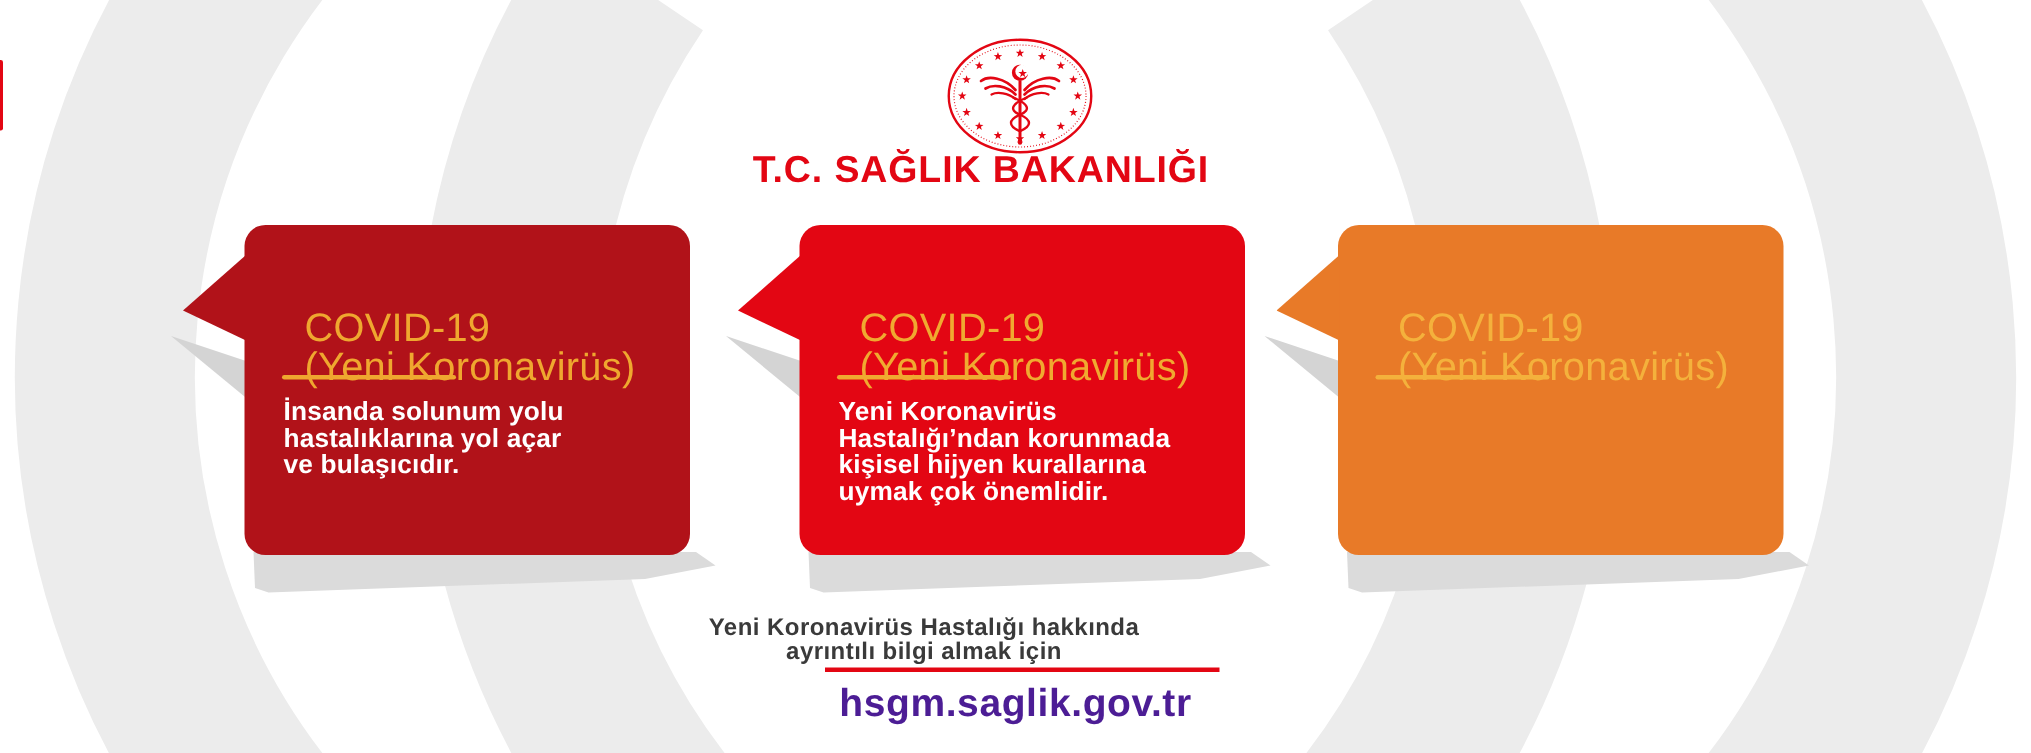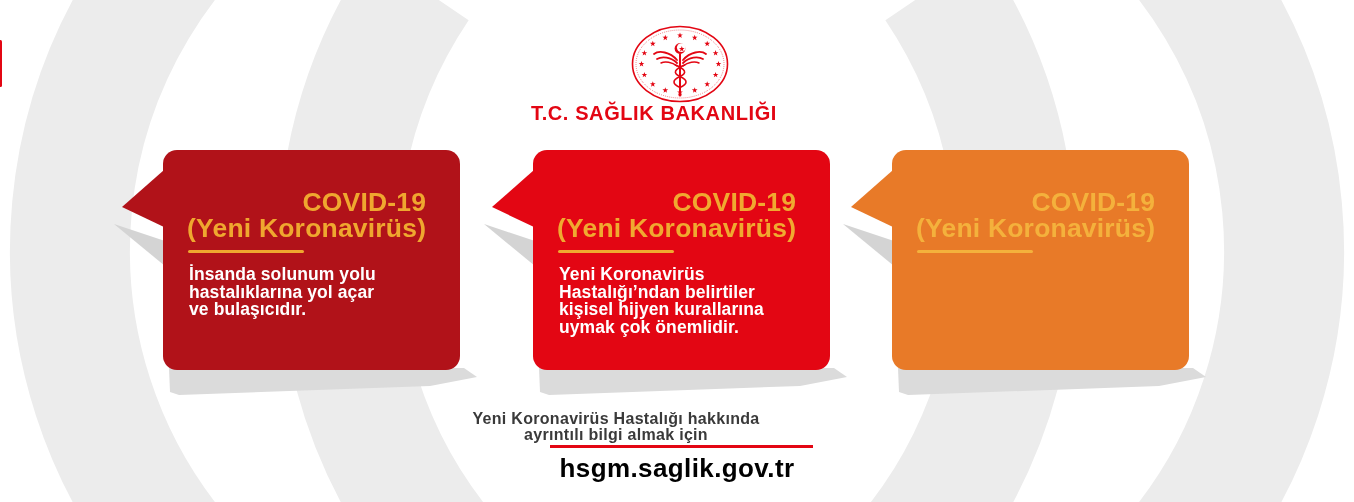--- a/index.html
+++ b/index.html
@@ -8,39 +8,39 @@
     background:#ffffff;
     font-family:"Liberation Sans", sans-serif;
   }
   #banner{position:absolute;inset:0;width:1354px;height:502px;}
   
   #bg-decor{position:absolute;left:0;top:0;width:1354px;height:502px;z-index:0;}
   
   #logo{position:absolute;left:630px;top:23px;width:100px;height:84px;z-index:2;}
   #ministry-title{
     position:absolute;left:0;top:103px;width:1308px;text-align:center;z-index:2;
-    font-size:20px;line-height:20px;font-weight:bold;letter-spacing:0.6px;
+    font-size:25px;line-height:20px;font-weight:bold;letter-spacing:0.6px;
   }
   
   .card{
     position:absolute;top:150px;width:297px;height:220px;border-radius:14px;
     background:var(--bg);z-index:3;
   }
   .card.pos-1{left:163px;}
   .card.pos-2{left:533px;}
   .card.pos-3{left:892px;}
   .tail{
     position:absolute;left:-41px;top:20px;width:42px;height:57px;
     background:var(--bg);
     clip-path:polygon(100% 0, 0 65%, 100% 100%);
   }
   .card-title{
-    position:absolute;left:24px;top:39px;margin:0;
-    font-size:26.5px;line-height:26px;font-weight:bold;letter-spacing:0.2px;
-    color:var(--accent);white-space:pre-line;text-align:right;
+    position:absolute;left:24px;top:39px;margin:16px;
+    font-size:26.5px;line-height:26px;font-weight:normal;letter-spacing:0.2px;
+    color:var(--accent);white-space:pre-line;
   }
   .card-underline{
     position:absolute;left:25px;top:100px;width:116px;height:3px;border-radius:2px;
     background:var(--accent);
   }
   .card-body{
     position:absolute;left:24px;top:114px;margin:2px;right:8px;
     font-size:17.5px;line-height:17.6px;font-weight:bold;letter-spacing:0.1px;
     color:#ffffff;white-space:pre-line;
   }
@@ -126,30 +126,30 @@
 hastalıklarına yol açar
 ve bulaşıcıdır.</p>
   </section>
 
   <section class="card pos-2" style="--bg: #E30613; --accent: #F0A930;">
     <div class="tail"></div>
     <h2 class="card-title">COVID-19
 (Yeni Koronavirüs)</h2>
     <div class="card-underline"></div>
     <p class="card-body">Yeni Koronavirüs
-Hastalığı’ndan belirtiler
+Hastalığı’ndan korunmada
 kişisel hijyen kurallarına
 uymak çok önemlidir.</p>
   </section>
 
   <section class="card pos-3" style="--bg: #E87A28; --accent: #F4B13C;">
     <div class="tail"></div>
     <h2 class="card-title">COVID-19
 (Yeni Koronavirüs)</h2>
     <div class="card-underline"></div>
   </section>
 
   <div id="footer-info" style="color: rgb(58, 58, 58);">Yeni Koronavirüs Hastalığı hakkında
 ayrıntılı bilgi almak için</div>
   <div id="footer-divider" style="background: rgb(227, 6, 19);"></div>
-  <div id="footer-site" style="color: #000000;">hsgm.saglik.gov.tr</div>
+  <div id="footer-site" style="color: #4c1d95;">hsgm.saglik.gov.tr</div>
 
 </div>
 
 </body></html>

